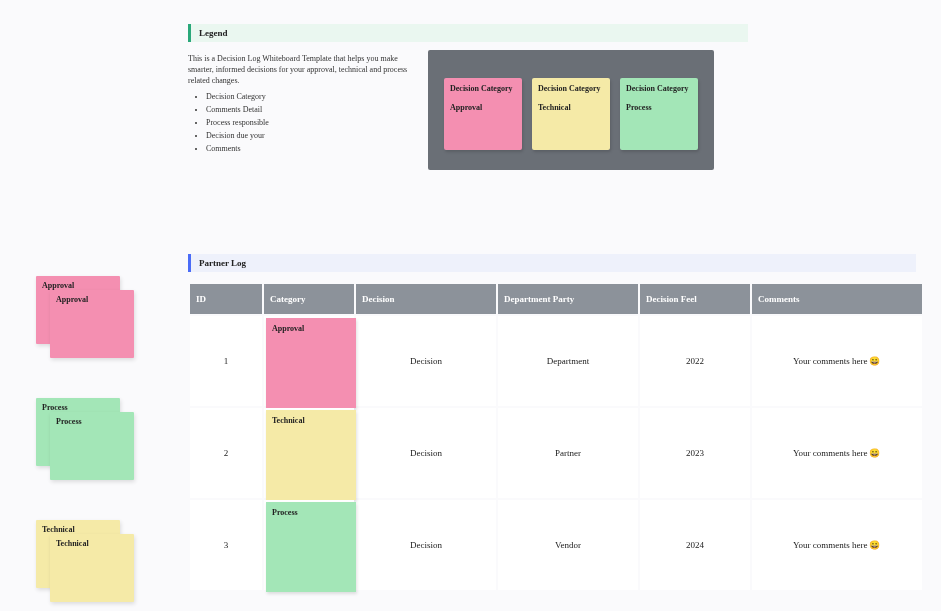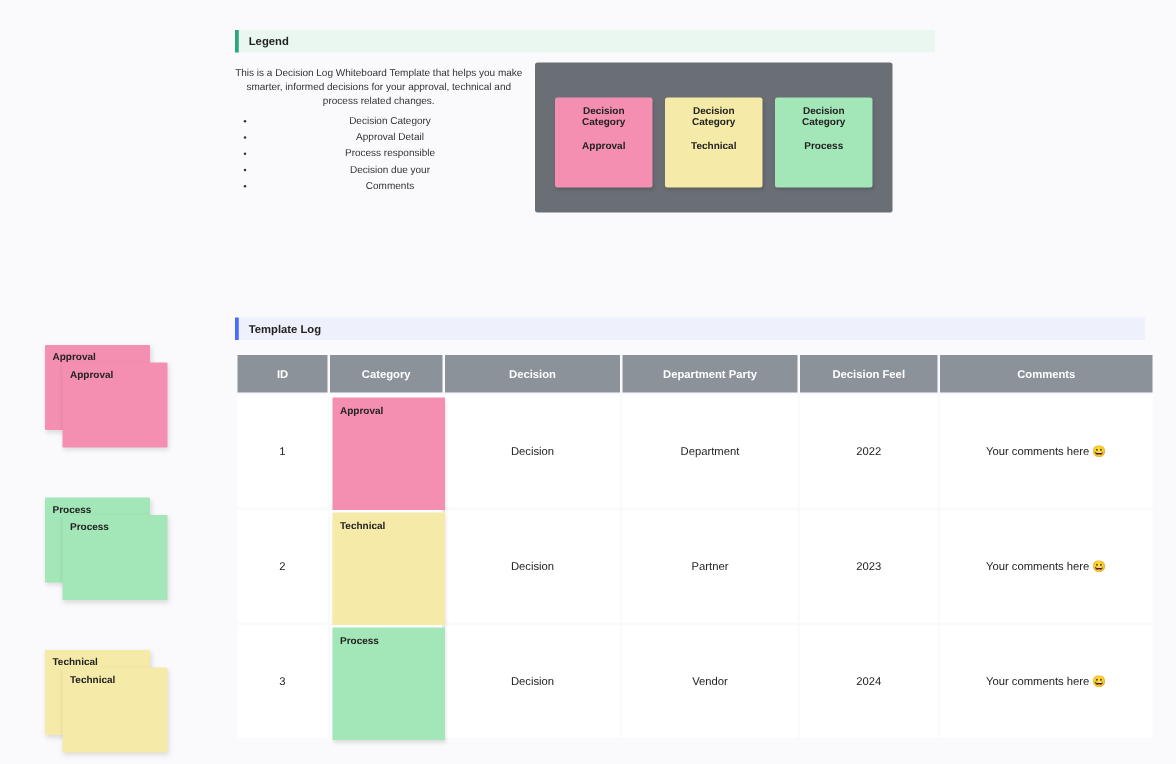--- a/index.html
+++ b/index.html
@@ -11,41 +11,41 @@
     overflow: hidden;
     position: relative;
     font-size: 9px;
     color: #222;
     background-image: radial-gradient(#d0d0d8 0.5px, transparent 0.5px);
     background-size: 14px 14px;
   }
   .canvas {
     position: absolute;
     inset: 0;
+    font-family: Liberation Serif, serif;
   }
 
   
   .legend-section {
     position: absolute;
     left: 188px;
     top: 24px;
     width: 560px;
   }
   .section-header {
     border-left: 3px solid #2aa87a;
     padding: 4px 8px;
     font-size: 9px;
     font-weight: 600;
     background: #eaf7f0;
     margin-bottom: 8px;
   }
   .legend-body {
     display: flex;
     gap: 10px;
-    text-align: center;
   }
   .legend-text {
     width: 230px;
     font-size: 8px;
     line-height: 1.35;
     padding: 4px 0 4px 0;
     color: #333;
   }
   .legend-text p { margin-bottom: 6px; }
   .legend-text ul {
@@ -115,21 +115,21 @@
     border-collapse: separate;
     border-spacing: 2px 2px;
     table-layout: fixed;
   }
   .log-table th {
     background: #8c929a;
     color: #fff;
     font-size: 9px;
     font-weight: 600;
     padding: 10px 6px;
-    text-align: center;
+    text-align: left;
   }
   .log-table td {
     background: #ffffff;
     font-size: 9px;
     text-align: center;
     padding: 0;
     height: 90px;
     vertical-align: middle;
   }
   .col-id { width: 72px; }
@@ -162,21 +162,21 @@
 
 <div class="canvas">
 
   <div class="legend-section">
     <div class="section-header">Legend</div>
     <div class="legend-body">
       <div class="legend-text">
         <p>This is a Decision Log Whiteboard Template that helps you make smarter, informed decisions for your approval, technical and process related changes.</p>
         <ul>
           <li>Decision Category</li>
-          <li>Approval Detail</li>
+          <li>Comments Detail</li>
           <li>Process responsible</li>
           <li>Decision due your</li>
           <li>Comments</li>
         </ul>
       </div>
       <div class="legend-cards">
         <div class="legend-card pink">
           <span class="cat-title">Decision Category</span>
           <span>Approval</span>
         </div>
@@ -199,21 +199,21 @@
   <div class="sticky-stack" style="left:36px; top:398px;">
     <div class="sticky back green"><span>Process</span></div>
     <div class="sticky front green"><span>Process</span></div>
   </div>
   <div class="sticky-stack" style="left:36px; top:520px;">
     <div class="sticky back yellow"><span>Technical</span></div>
     <div class="sticky front yellow"><span>Technical</span></div>
   </div>
 
   <div class="log-section">
-    <div class="log-header">Template Log</div>
+    <div class="log-header">Partner Log</div>
     <table class="log-table">
       <colgroup>
         <col class="col-id">
           <col class="col-cat">
           <col class="col-dec">
           <col class="col-resp">
           <col class="col-date">
           <col class="col-comm">
       </colgroup>
       <thead>

